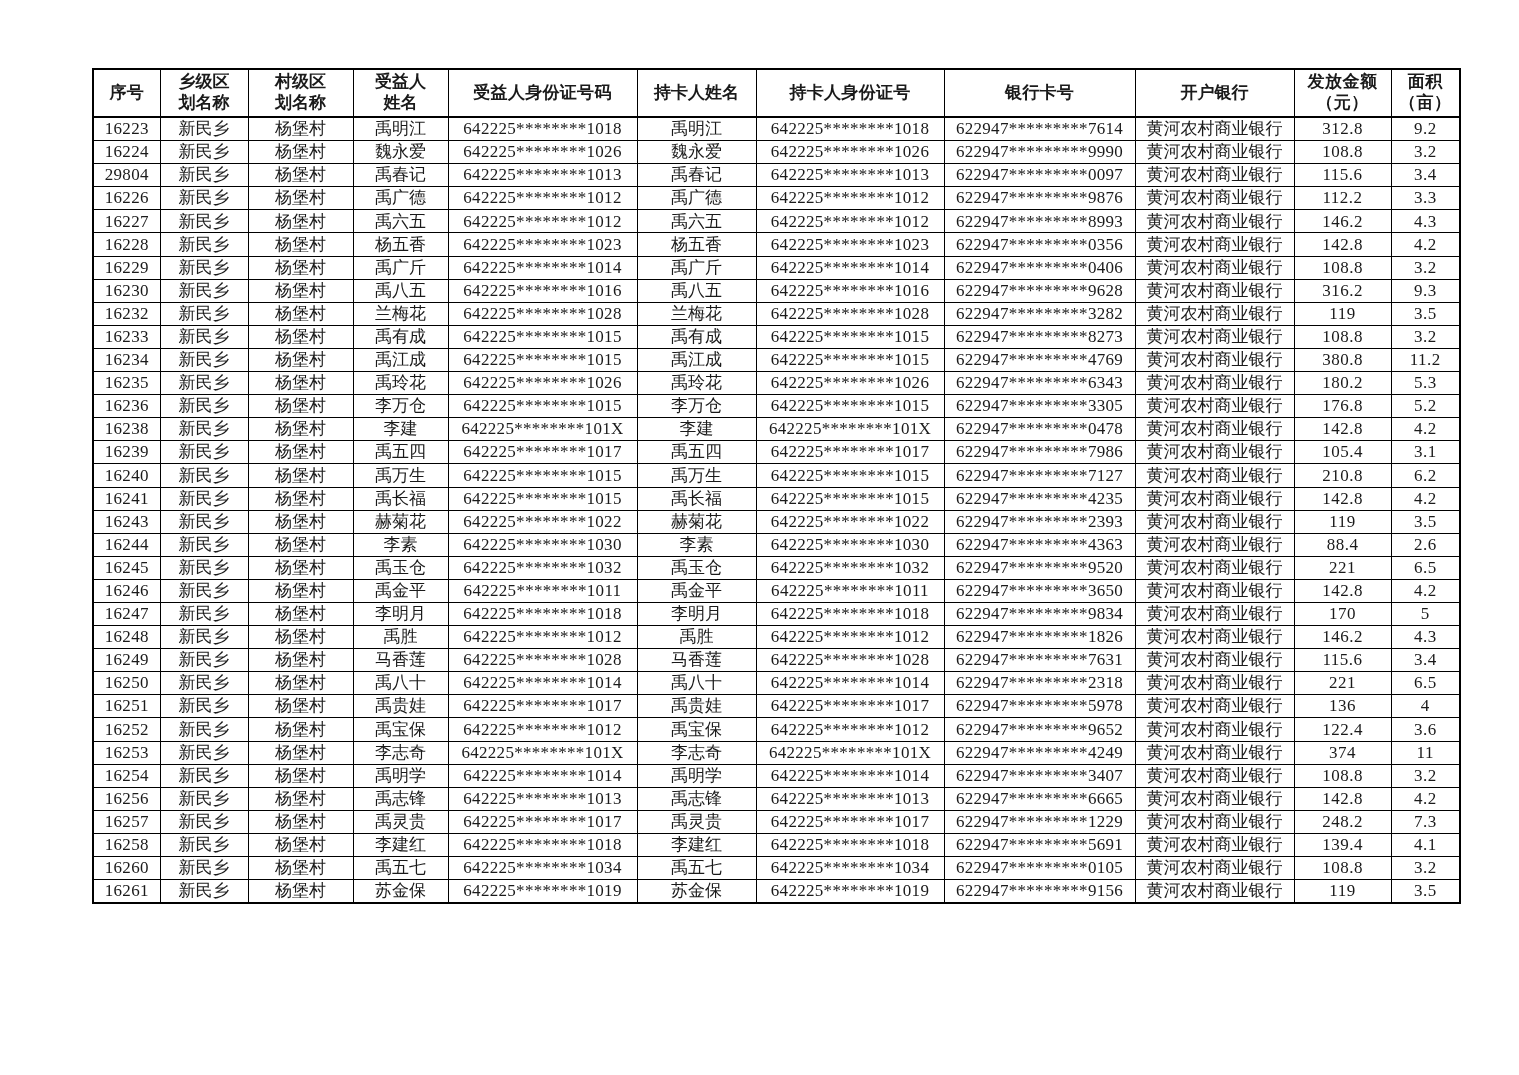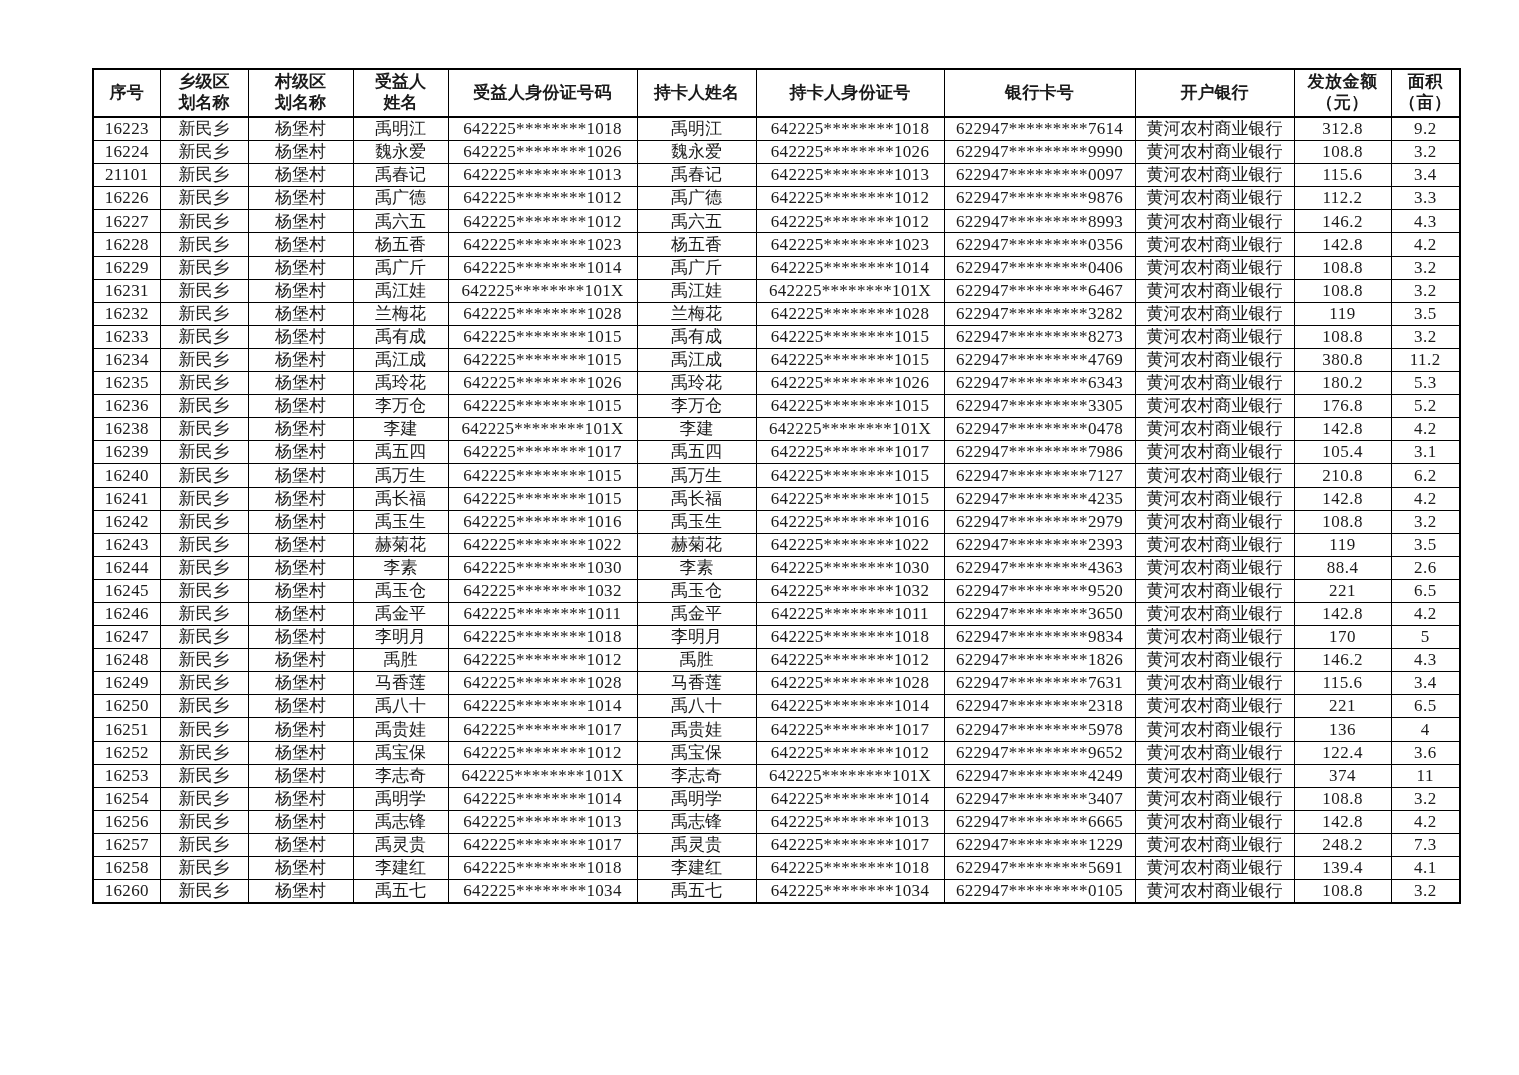--- a/index.html
+++ b/index.html
@@ -117,21 +117,21 @@
           <td class="col-beneficiary">魏永爱</td>
           <td class="col-beneficiary_id">642225********1026</td>
           <td class="col-cardholder">魏永爱</td>
           <td class="col-cardholder_id">642225********1026</td>
           <td class="col-card_no">622947*********9990</td>
           <td class="col-bank">黄河农村商业银行</td>
           <td class="col-amount">108.8</td>
           <td class="col-area">3.2</td>
         </tr>
         <tr>
-          <td class="col-seq">21101</td>
+          <td class="col-seq">29804</td>
           <td class="col-township">新民乡</td>
           <td class="col-village">杨堡村</td>
           <td class="col-beneficiary">禹春记</td>
           <td class="col-beneficiary_id">642225********1013</td>
           <td class="col-cardholder">禹春记</td>
           <td class="col-cardholder_id">642225********1013</td>
           <td class="col-card_no">622947*********0097</td>
           <td class="col-bank">黄河农村商业银行</td>
           <td class="col-amount">115.6</td>
           <td class="col-area">3.4</td>
@@ -182,31 +182,31 @@
           <td class="col-beneficiary">禹广斤</td>
           <td class="col-beneficiary_id">642225********1014</td>
           <td class="col-cardholder">禹广斤</td>
           <td class="col-cardholder_id">642225********1014</td>
           <td class="col-card_no">622947*********0406</td>
           <td class="col-bank">黄河农村商业银行</td>
           <td class="col-amount">108.8</td>
           <td class="col-area">3.2</td>
         </tr>
         <tr>
-          <td class="col-seq">16231</td>
-          <td class="col-township">新民乡</td>
-          <td class="col-village">杨堡村</td>
-          <td class="col-beneficiary">禹江娃</td>
-          <td class="col-beneficiary_id">642225********101X</td>
-          <td class="col-cardholder">禹江娃</td>
-          <td class="col-cardholder_id">642225********101X</td>
-          <td class="col-card_no">622947*********6467</td>
-          <td class="col-bank">黄河农村商业银行</td>
-          <td class="col-amount">108.8</td>
-          <td class="col-area">3.2</td>
+          <td class="col-seq">16230</td>
+          <td class="col-township">新民乡</td>
+          <td class="col-village">杨堡村</td>
+          <td class="col-beneficiary">禹八五</td>
+          <td class="col-beneficiary_id">642225********1016</td>
+          <td class="col-cardholder">禹八五</td>
+          <td class="col-cardholder_id">642225********1016</td>
+          <td class="col-card_no">622947*********9628</td>
+          <td class="col-bank">黄河农村商业银行</td>
+          <td class="col-amount">316.2</td>
+          <td class="col-area">9.3</td>
         </tr>
         <tr>
           <td class="col-seq">16232</td>
           <td class="col-township">新民乡</td>
           <td class="col-village">杨堡村</td>
           <td class="col-beneficiary">兰梅花</td>
           <td class="col-beneficiary_id">642225********1028</td>
           <td class="col-cardholder">兰梅花</td>
           <td class="col-cardholder_id">642225********1028</td>
           <td class="col-card_no">622947*********3282</td>
@@ -312,33 +312,20 @@
           <td class="col-beneficiary">禹长福</td>
           <td class="col-beneficiary_id">642225********1015</td>
           <td class="col-cardholder">禹长福</td>
           <td class="col-cardholder_id">642225********1015</td>
           <td class="col-card_no">622947*********4235</td>
           <td class="col-bank">黄河农村商业银行</td>
           <td class="col-amount">142.8</td>
           <td class="col-area">4.2</td>
         </tr>
         <tr>
-          <td class="col-seq">16242</td>
-          <td class="col-township">新民乡</td>
-          <td class="col-village">杨堡村</td>
-          <td class="col-beneficiary">禹玉生</td>
-          <td class="col-beneficiary_id">642225********1016</td>
-          <td class="col-cardholder">禹玉生</td>
-          <td class="col-cardholder_id">642225********1016</td>
-          <td class="col-card_no">622947*********2979</td>
-          <td class="col-bank">黄河农村商业银行</td>
-          <td class="col-amount">108.8</td>
-          <td class="col-area">3.2</td>
-        </tr>
-        <tr>
           <td class="col-seq">16243</td>
           <td class="col-township">新民乡</td>
           <td class="col-village">杨堡村</td>
           <td class="col-beneficiary">赫菊花</td>
           <td class="col-beneficiary_id">642225********1022</td>
           <td class="col-cardholder">赫菊花</td>
           <td class="col-cardholder_id">642225********1022</td>
           <td class="col-card_no">622947*********2393</td>
           <td class="col-bank">黄河农村商业银行</td>
           <td class="col-amount">119</td>
@@ -532,15 +519,28 @@
           <td class="col-village">杨堡村</td>
           <td class="col-beneficiary">禹五七</td>
           <td class="col-beneficiary_id">642225********1034</td>
           <td class="col-cardholder">禹五七</td>
           <td class="col-cardholder_id">642225********1034</td>
           <td class="col-card_no">622947*********0105</td>
           <td class="col-bank">黄河农村商业银行</td>
           <td class="col-amount">108.8</td>
           <td class="col-area">3.2</td>
         </tr>
+        <tr>
+          <td class="col-seq">16261</td>
+          <td class="col-township">新民乡</td>
+          <td class="col-village">杨堡村</td>
+          <td class="col-beneficiary">苏金保</td>
+          <td class="col-beneficiary_id">642225********1019</td>
+          <td class="col-cardholder">苏金保</td>
+          <td class="col-cardholder_id">642225********1019</td>
+          <td class="col-card_no">622947*********9156</td>
+          <td class="col-bank">黄河农村商业银行</td>
+          <td class="col-amount">119</td>
+          <td class="col-area">3.5</td>
+        </tr>
       </tbody>
   </table>
 </div>
 
 </body></html>

